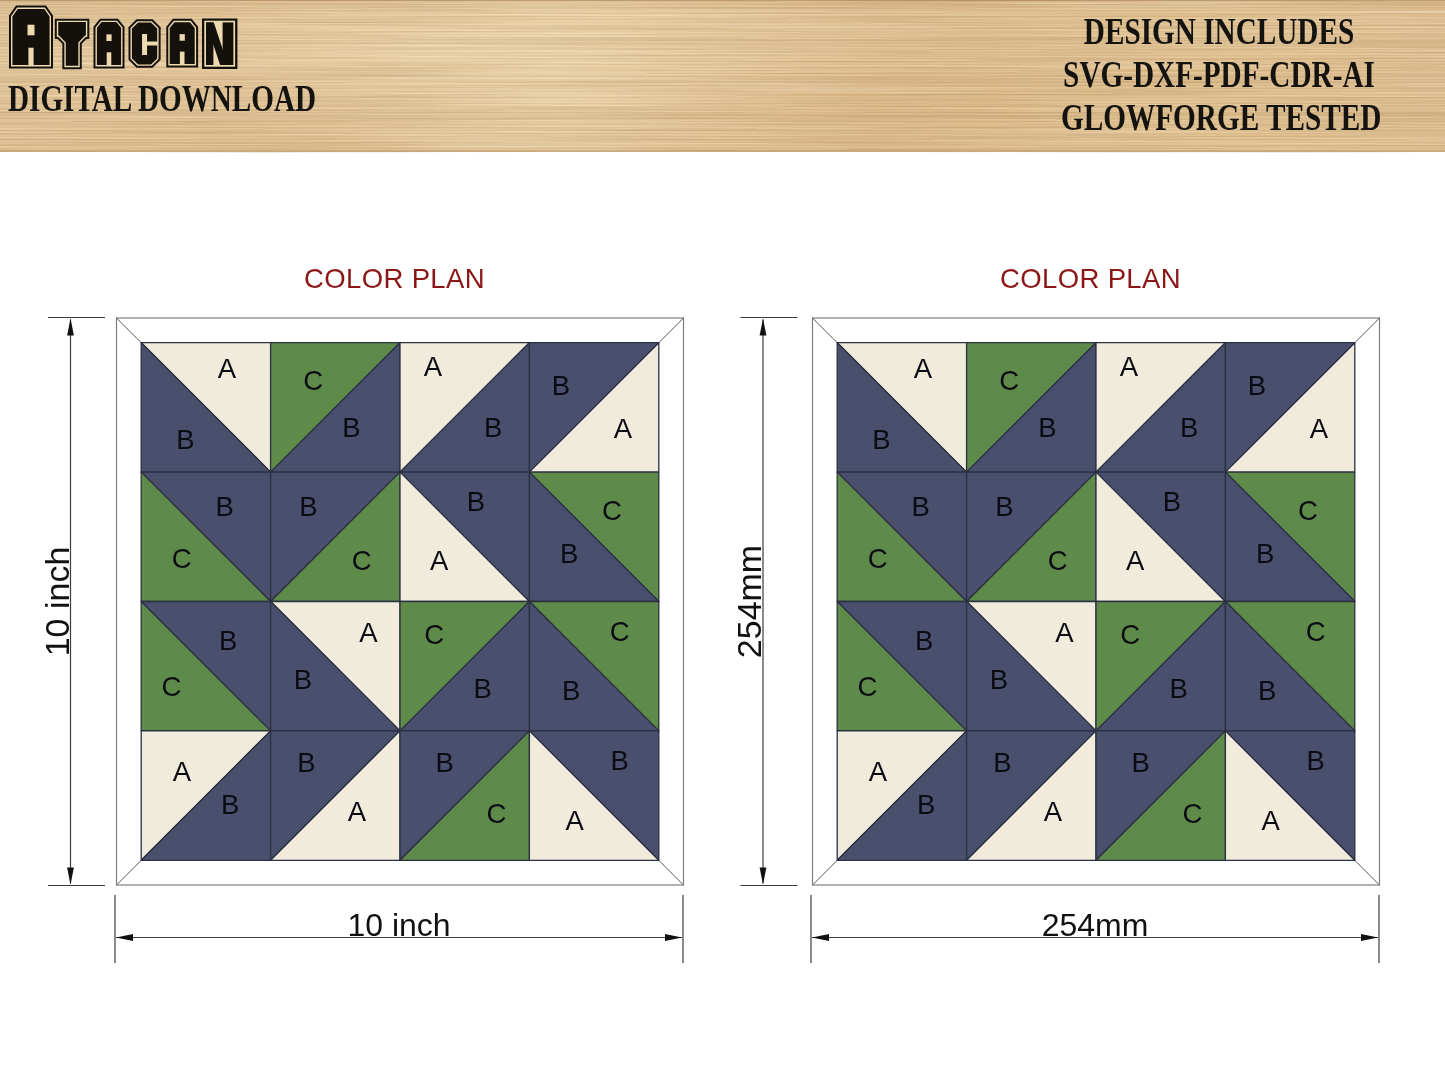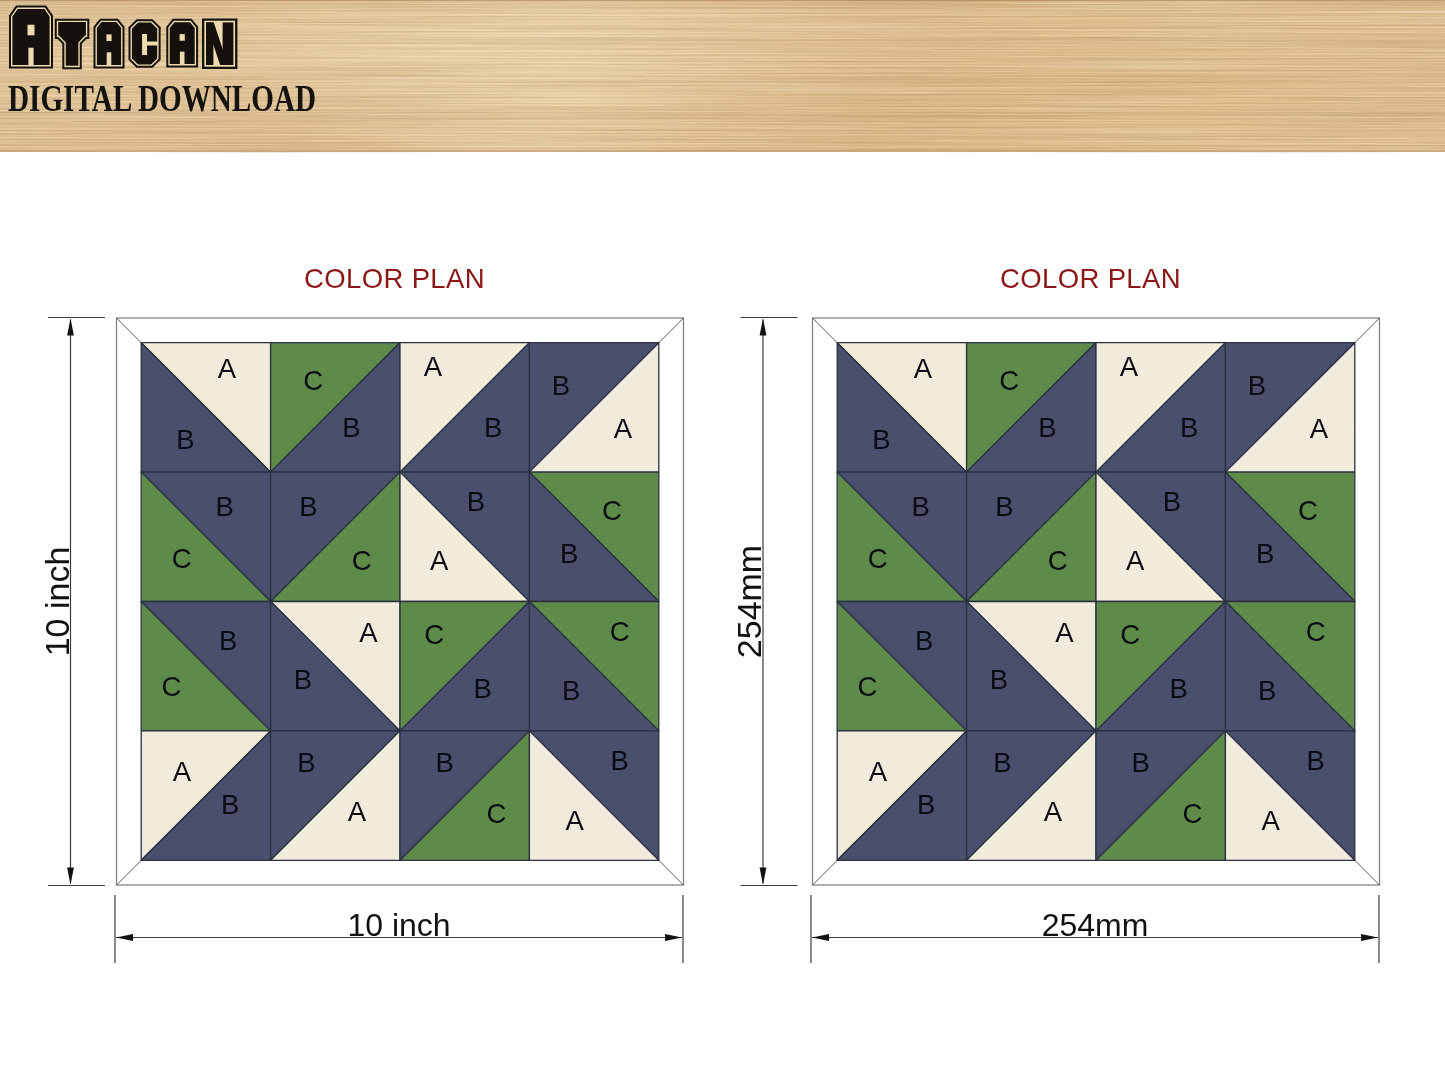--- a/index.html
+++ b/index.html
@@ -51,20 +51,25 @@
 <rect x="179.60" y="33.11" width="5.2" height="6.6" fill="#EEDAAE"></rect>
 <rect x="179.90" y="50.61" width="4.6" height="13.39" fill="#EEDAAE"></rect>
 <path d="M202.00,17.40 L237.40,17.40 L237.40,68.00 L202.00,68.00 Z" fill="#14110C"></path>
 <rect x="204.30" y="19.70" width="30.80" height="46.00" fill="#EEDAAE"></rect>
 <rect x="206.00" y="21.40" width="7.4" height="42.60" fill="#14110C"></rect>
 <rect x="222.60" y="21.40" width="10.80" height="42.60" fill="#14110C"></rect>
 <path d="M206.00,21.40 L213.80,21.40 L227.90,64.00 L220.10,64.00 Z" fill="#14110C"></path>
 </g>
     </svg>
 <div id="dd">DIGITAL DOWNLOAD</div>
+<div id="rt">
+      <div>DESIGN INCLUDES</div>
+      <div>SVG-DXF-PDF-CDR-AI</div>
+      <div>GLOWFORGE TESTED</div>
+    </div>
 </div>
 <svg width="1445" height="1084" viewBox="0 0 1445 1084" font-family="Liberation Sans, sans-serif" text-anchor="middle" style="position:absolute;left:0;top:0">
 <defs>
       <g id="quilt">
         <rect x="0.5" y="0.5" width="567.0" height="567.0" fill="#FFFFFF" stroke="#7E7E7E" stroke-width="1.2"></rect>
 <line x1="0.5" y1="0.5" x2="25.25" y2="25.25" stroke="#5A5A5A" stroke-width="1"></line>
 <line x1="567.5" y1="0.5" x2="542.75" y2="25.25" stroke="#5A5A5A" stroke-width="1"></line>
 <line x1="0.5" y1="567.5" x2="25.25" y2="542.75" stroke="#5A5A5A" stroke-width="1"></line>
 <line x1="567.5" y1="567.5" x2="542.75" y2="542.75" stroke="#5A5A5A" stroke-width="1"></line>
 <polygon points="25.2,25.2 154.6,25.2 154.6,154.6" fill="#F0EBDA" stroke="#2B3142" stroke-width="1.3" stroke-linejoin="round"></polygon>

